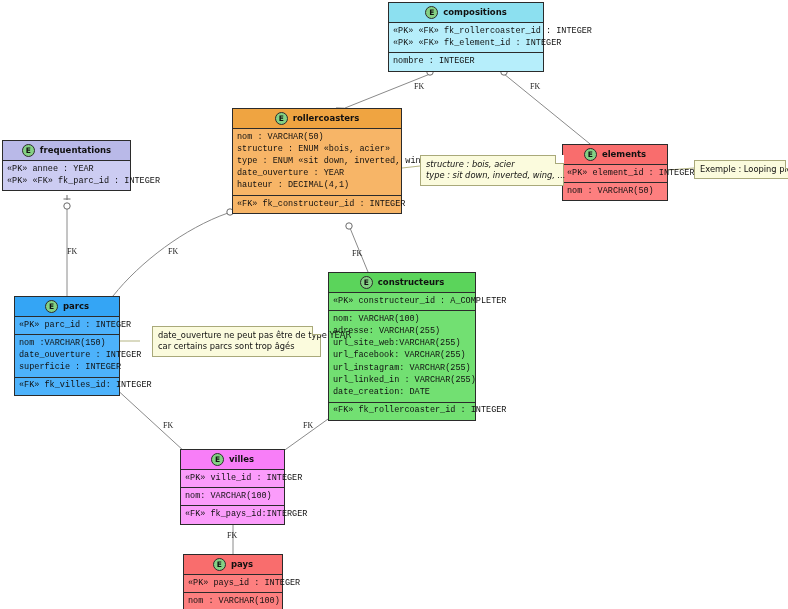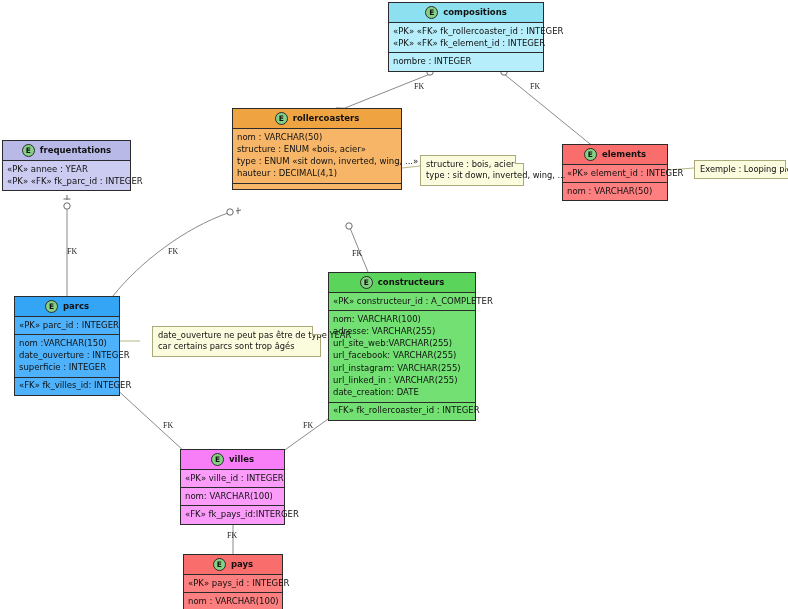--- a/index.html
+++ b/index.html
@@ -11,21 +11,21 @@
 
   .entity{position:absolute;border:1px solid #2b2b2b;box-sizing:border-box;
           font-size:8.5px;line-height:1.32;color:#111;}
   .ent-head{display:flex;align-items:center;justify-content:center;gap:5px;
             padding:3px 4px 3px 4px;font-size:8.5px;font-weight:bold;
             border-bottom:1px solid #2b2b2b;}
   .eicon{width:11px;height:11px;border-radius:50%;background:#84d184;
          border:1px solid #2b2b2b;color:#111;font-size:7.5px;font-weight:bold;
          display:flex;align-items:center;justify-content:center;line-height:1;
          flex:0 0 auto;}
-  .sect{padding:2px 4px 3px 4px;border-bottom:1px solid #2b2b2b;}
+  .sect{padding:2px 4px 3px 4px;border-bottom:1px solid #2b2b2b;font-family:Liberation Mono, monospace;}
   .sect:last-child{border-bottom:none;}
   .attr{white-space:nowrap;padding:0.5px 0;}
 
   .note{position:absolute;background:#fbfbdd;border:1px solid #a9a97a;
         font-size:8.3px;line-height:1.38;color:#111;padding:3px 5px;
         box-sizing:border-box;white-space:nowrap;}
   .note::after{content:"";position:absolute;right:-1px;top:-1px;
         width:8px;height:8px;background:#ffffff;
         border-left:1px solid #a9a97a;border-bottom:1px solid #a9a97a;}
 
@@ -106,23 +106,25 @@
 
   <div class="entity" style="left:232px;top:108px;width:170px;background:#f7b567;">
     <div class="ent-head" style="background:#efa441;">
       <span class="eicon">E</span>
       <span>rollercoasters</span>
     </div>
     <div class="sect">
       <div class="attr">nom : VARCHAR(50)</div>
       <div class="attr">structure : ENUM «bois, acier»</div>
       <div class="attr">type : ENUM «sit down, inverted, wing, ...»</div>
+      <div class="attr">date_ouverture : YEAR</div>
       <div class="attr">hauteur : DECIMAL(4,1)</div>
     </div>
     <div class="sect">
+      <div class="attr">«FK» fk_constructeur_id : INTEGER</div>
     </div>
   </div>
 
   <div class="entity" style="left:562px;top:144px;width:106px;background:#fd7f7f;">
     <div class="ent-head" style="background:#f96d6d;">
       <span class="eicon">E</span>
       <span>elements</span>
     </div>
     <div class="sect">
       <div class="attr">«PK» element_id : INTEGER</div>
@@ -205,21 +207,21 @@
       <span>pays</span>
     </div>
     <div class="sect">
       <div class="attr">«PK» pays_id : INTEGER</div>
     </div>
     <div class="sect">
       <div class="attr">nom : VARCHAR(100)</div>
     </div>
   </div>
 
-  <div class="note" style="left:420px;top:155px;width:104px;">
+  <div class="note" style="left:420px;top:155px;width:144px;font-style:italic;">
     <div>structure : bois, acier</div>
     <div>type : sit down, inverted, wing, ...</div>
   </div>
 
   <div class="note" style="left:694px;top:160px;width:100px;">
     <div>Exemple : Looping plongea</div>
   </div>
 
   <div class="note" style="left:152px;top:326px;width:169px;">
     <div>date_ouverture ne peut pas être de type YEAR</div>

